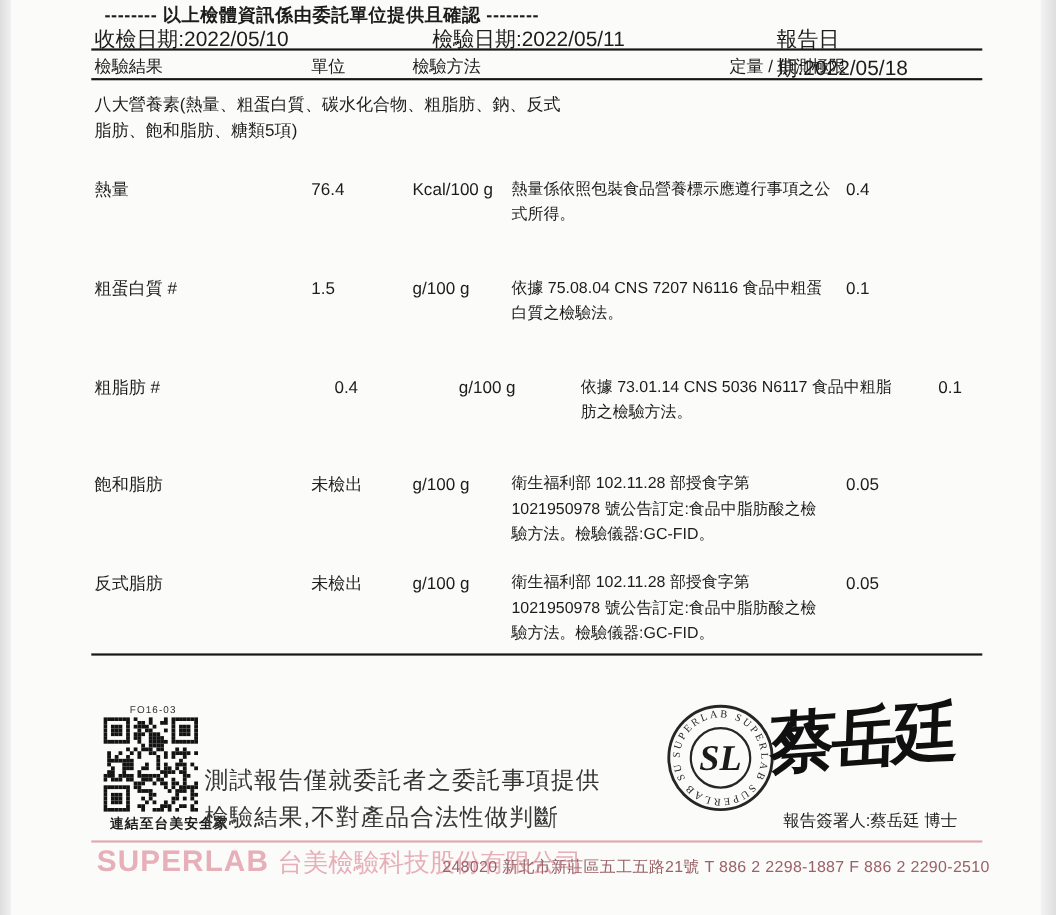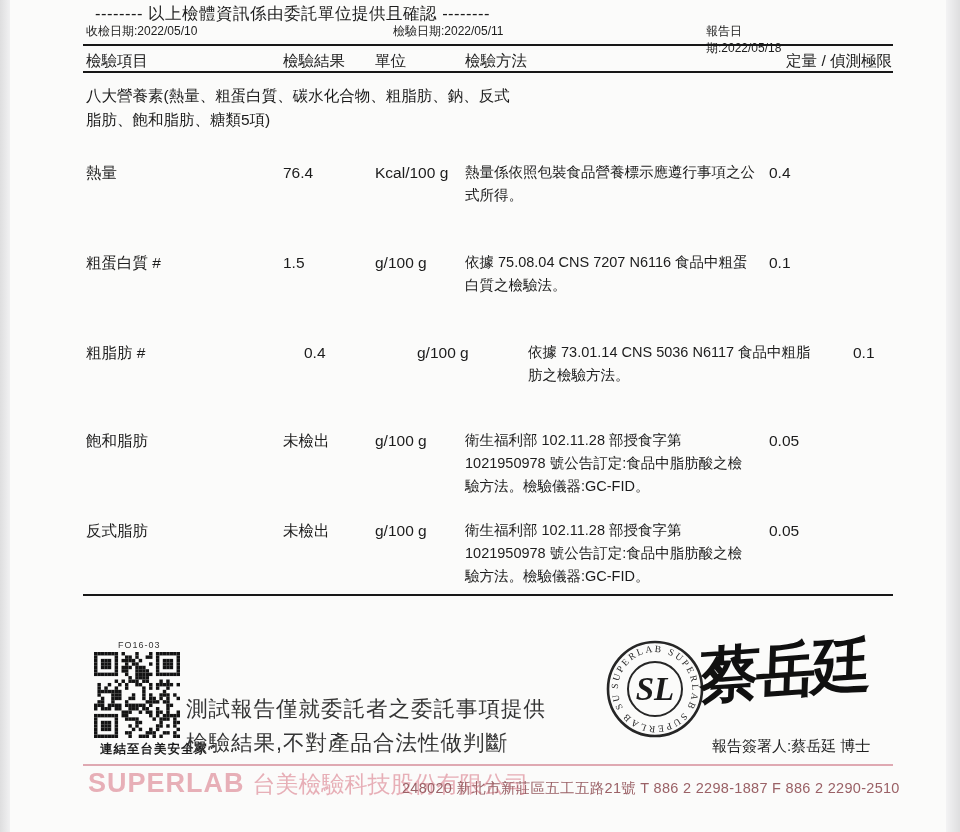--- a/index.html
+++ b/index.html
@@ -10,23 +10,23 @@
     font-family:"Liberation Sans", sans-serif;
     color:#1c1c1c;
     overflow:hidden;
   }
   .edge { position:absolute; top:0; height:100%; }
   .edge.left  { left:0;  width:10px; background:linear-gradient(to right,#dededf,#f1f1f2); }
   .edge.right { right:0; width:14px; background:linear-gradient(to left,#dededf,#f3f3f4); }
 
   .top-note {
     position:absolute; top:3px; left:95px;
-    font-size:16.5px; letter-spacing:0.5px; white-space:nowrap;
-  }
-  .dates { position:absolute; top:23px; left:0; width:784px; height:20px; font-size:12px; }
+    font-size:16.5px; letter-spacing:0.5px; white-space:nowrap;font-weight:bold;
+  }
+  .dates { position:absolute; top:23px; left:0; width:784px; height:20px; font-size:19px; }
   .dates .d1 { position:absolute; left:86px; }
   .dates .d2 { position:absolute; left:393px; }
   .dates .d3 { position:absolute; left:706px; }
 
   .hr { position:absolute; left:83px; width:810px; height:2px; background:#171717; }
   .hr1 { top:44px; }
   .hr2 { top:71px; }
   .hr3 { top:594px; }
   .hr-pink { position:absolute; left:83px; width:810px; height:2px; top:764px; background:#dfa9b2; }
 
@@ -96,21 +96,20 @@
 
 <div class="dates">
   <div class="d1"><span>收檢日期:</span><span>2022/05/10</span></div>
   <div class="d2"><span>檢驗日期:</span><span>2022/05/11</span></div>
   <div class="d3"><span>報告日期:</span><span>2022/05/18</span></div>
 </div>
 
 <div class="hr hr1"></div>
 
 <div class="grid-row header">
-  <div>檢驗項目</div>
   <div>檢驗結果</div>
   <div>單位</div>
   <div>檢驗方法</div>
   <div class="limit-h">定量 / 偵測極限</div>
 </div>
 
 <div class="hr hr2"></div>
 
 <div class="category">八大營養素(熱量、粗蛋白質、碳水化合物、粗脂肪、鈉、反式脂肪、飽和脂肪、糖類5項)</div>
 

